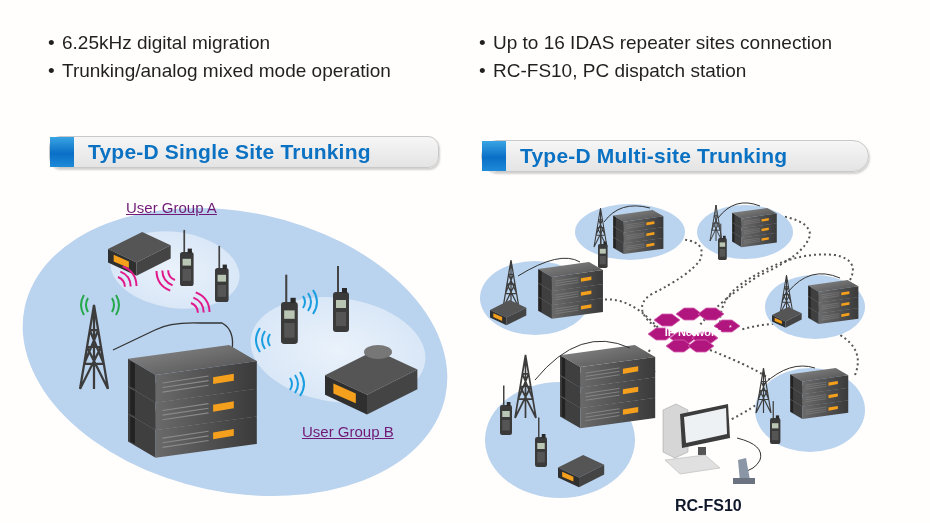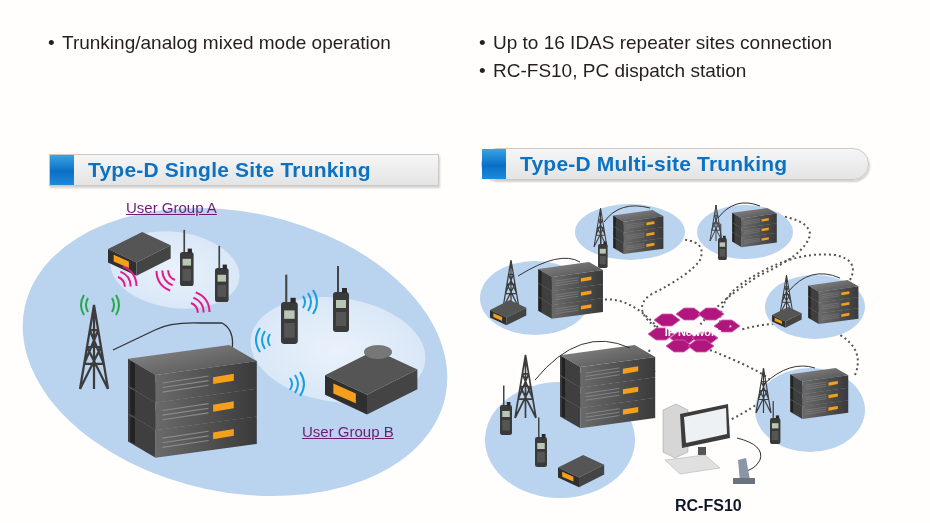--- a/index.html
+++ b/index.html
@@ -5,30 +5,31 @@
   html, body { margin:0; padding:0; }
   body { width:930px; height:523px; background:#fffefd; position:relative; overflow:hidden; font-family:"Liberation Sans", sans-serif; color:#231f20; }
   .bullets { position:absolute; font-size:19px; line-height:28px; list-style:none; margin:0; padding:0; }
   .bullets li { position:relative; padding-left:14px; }
   .bullets li::before { content:"•"; position:absolute; left:0; top:0; }
   #bl { left:48px; top:29px; }
   #br { left:479px; top:29px; }
   .title-bar { position:absolute; height:30px; background:linear-gradient(#f6f6f6,#e4e4e4); border:1px solid #c9c9c9; box-shadow:1px 2px 2px rgba(0,0,0,0.18); }
   .title-bar .sq { position:absolute; left:0; top:0; width:24px; height:100%; background:linear-gradient(#39a4e4,#0a6fc6 55%,#1e8ad8); }
   .title-bar .txt { position:absolute; left:38px; top:3px; font-size:21px; font-weight:bold; color:#0b72c3; white-space:nowrap; letter-spacing:0.2px; }
-  #tl { left:49px; top:154px; width:388px; }
-  #tr { left:481px; top:148px; width:386px;border-radius:16px; }
+  #tl { left:49px; top:136px; width:388px;border-radius:11px; }
+  #tr { left:481px; top:140px; width:386px;border-radius:16px; }
   svg { position:absolute; left:0; top:0; }
   .lbl { position:absolute; font-size:15px; color:#701a75; white-space:nowrap;text-decoration:underline; }
   .rcfs { position:absolute; font-size:16px; font-weight:bold; color:#0f172a; }
 </style>
 </head>
 <body>
 
 <ul class="bullets" id="bl">
+  <li>6.25kHz digital migration</li>
   <li>Trunking/analog mixed mode operation</li>
 </ul>
 
 <ul class="bullets" id="br">
   <li><span>Up to 16 IDAS repeater sites connection</span><br></li>
   <li>RC-FS10, PC dispatch station</li>
 </ul>
 
 <div class="title-bar" id="tl">
   <div class="sq"></div>

